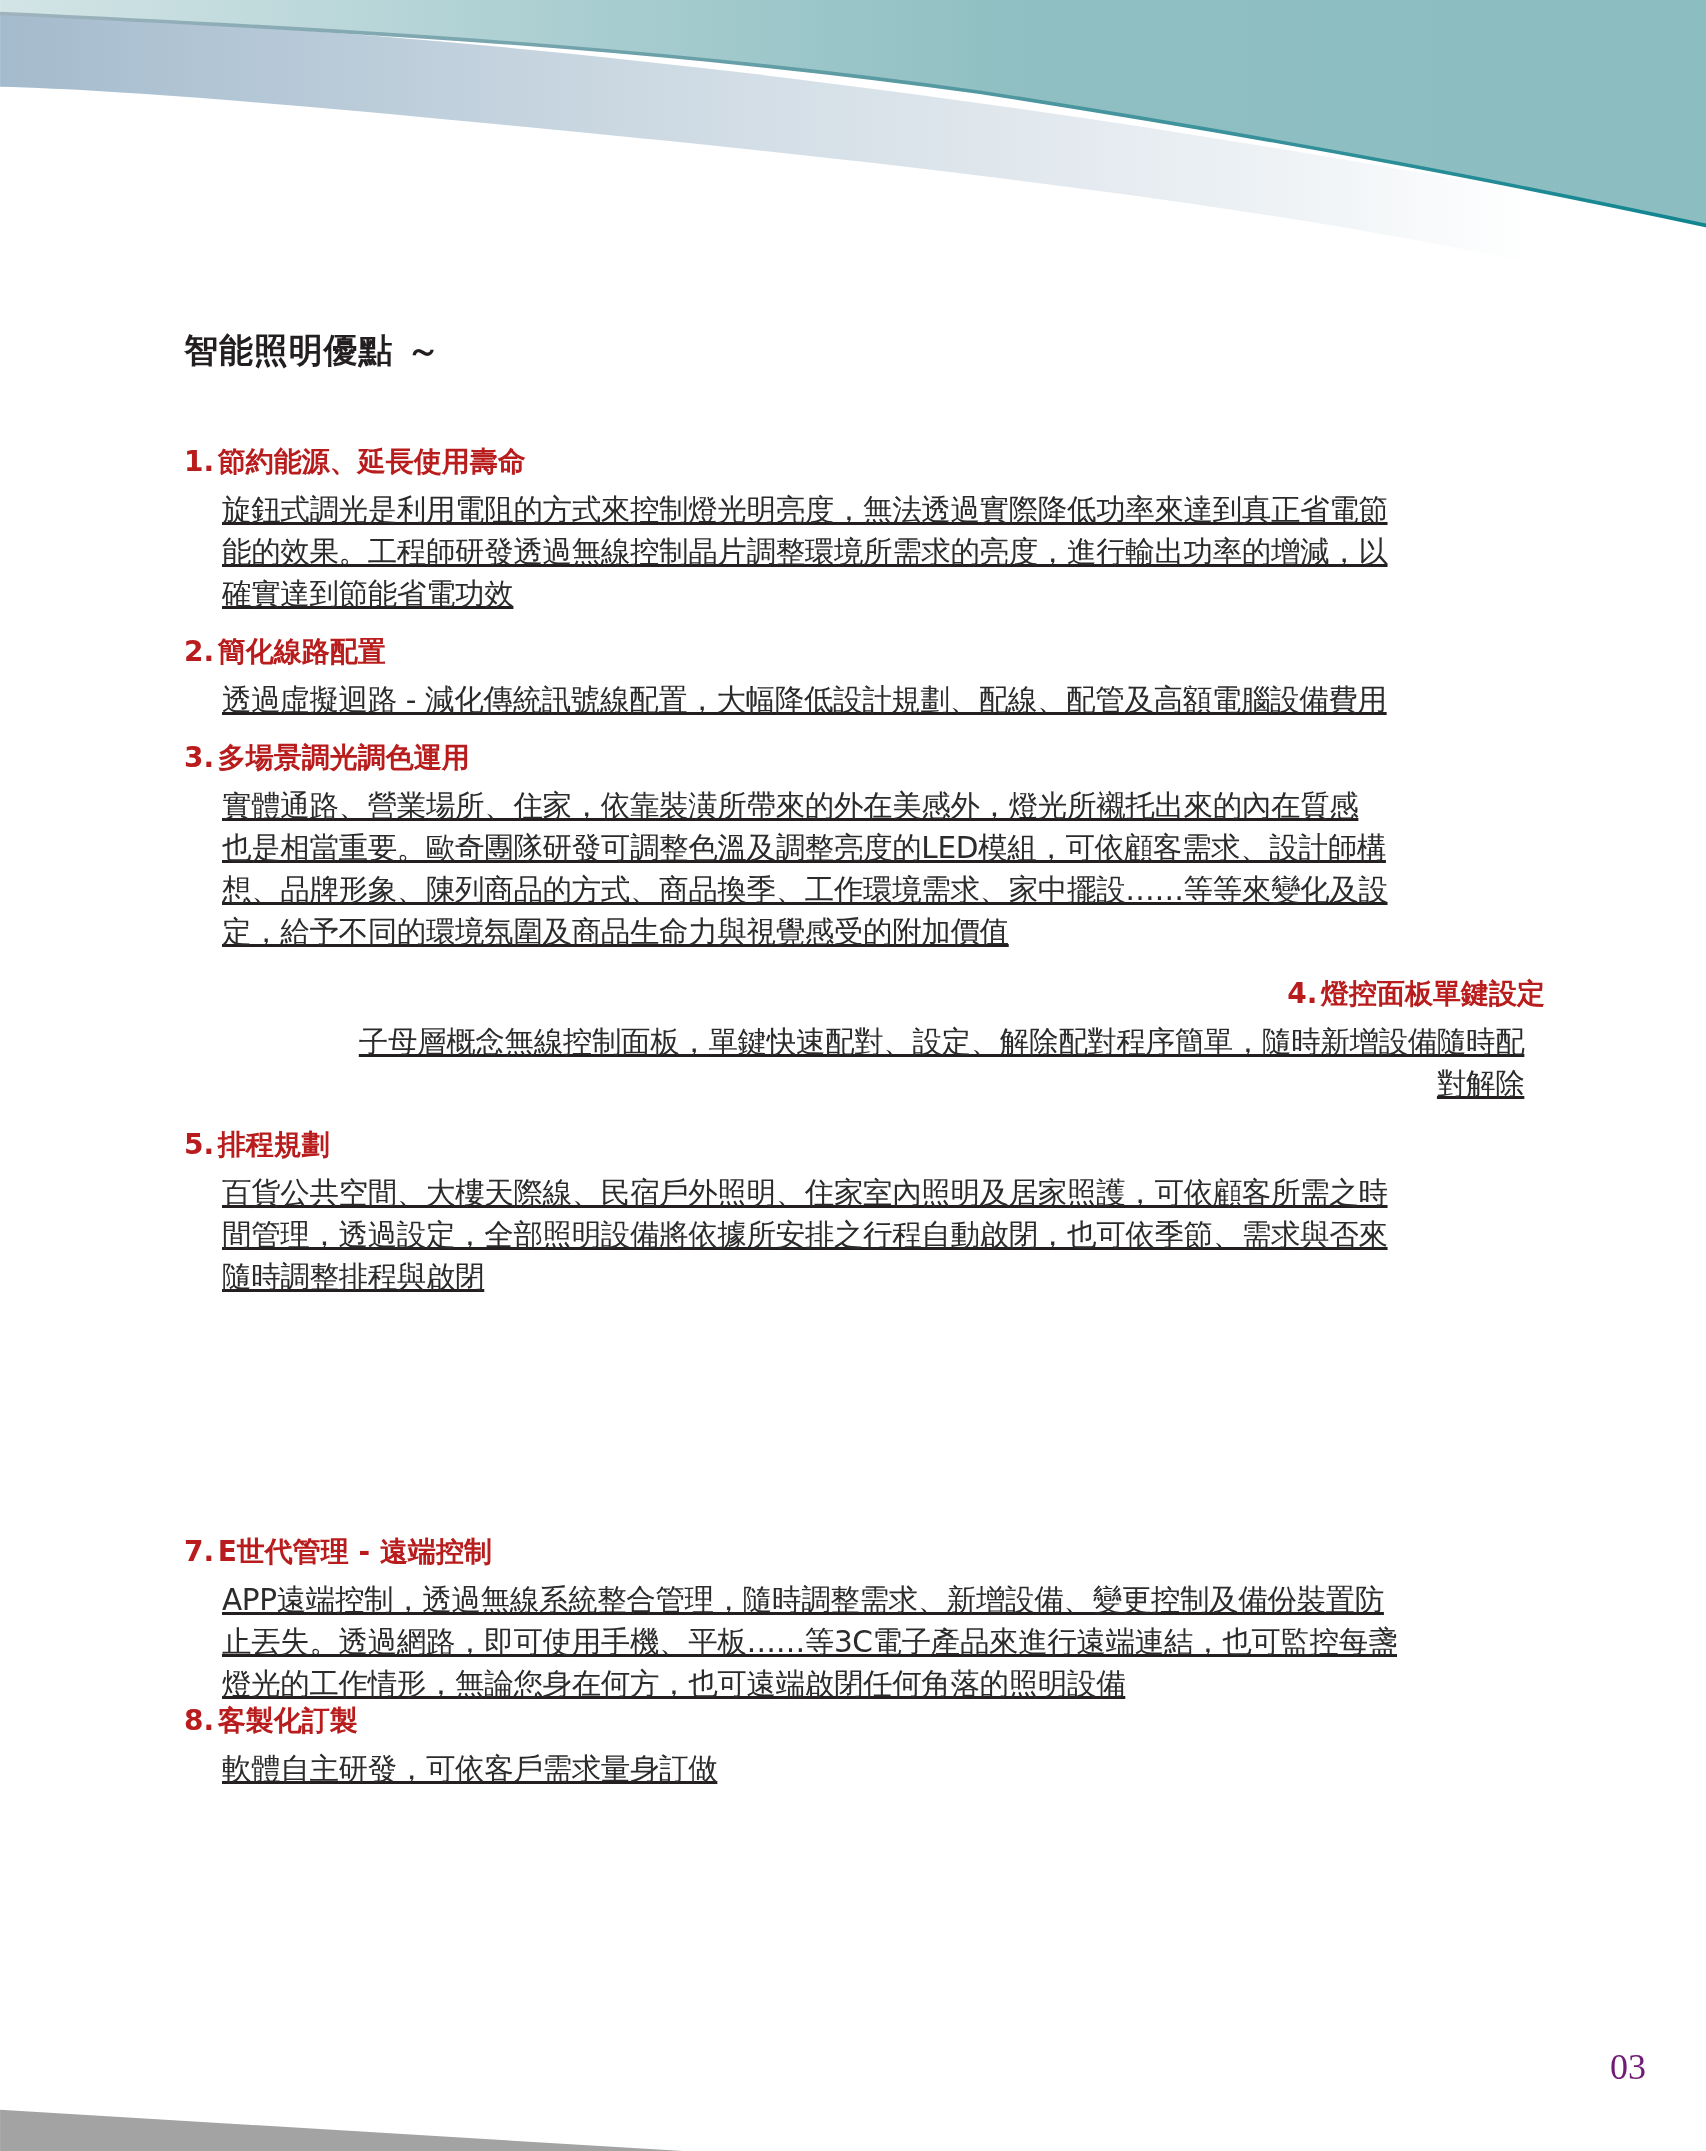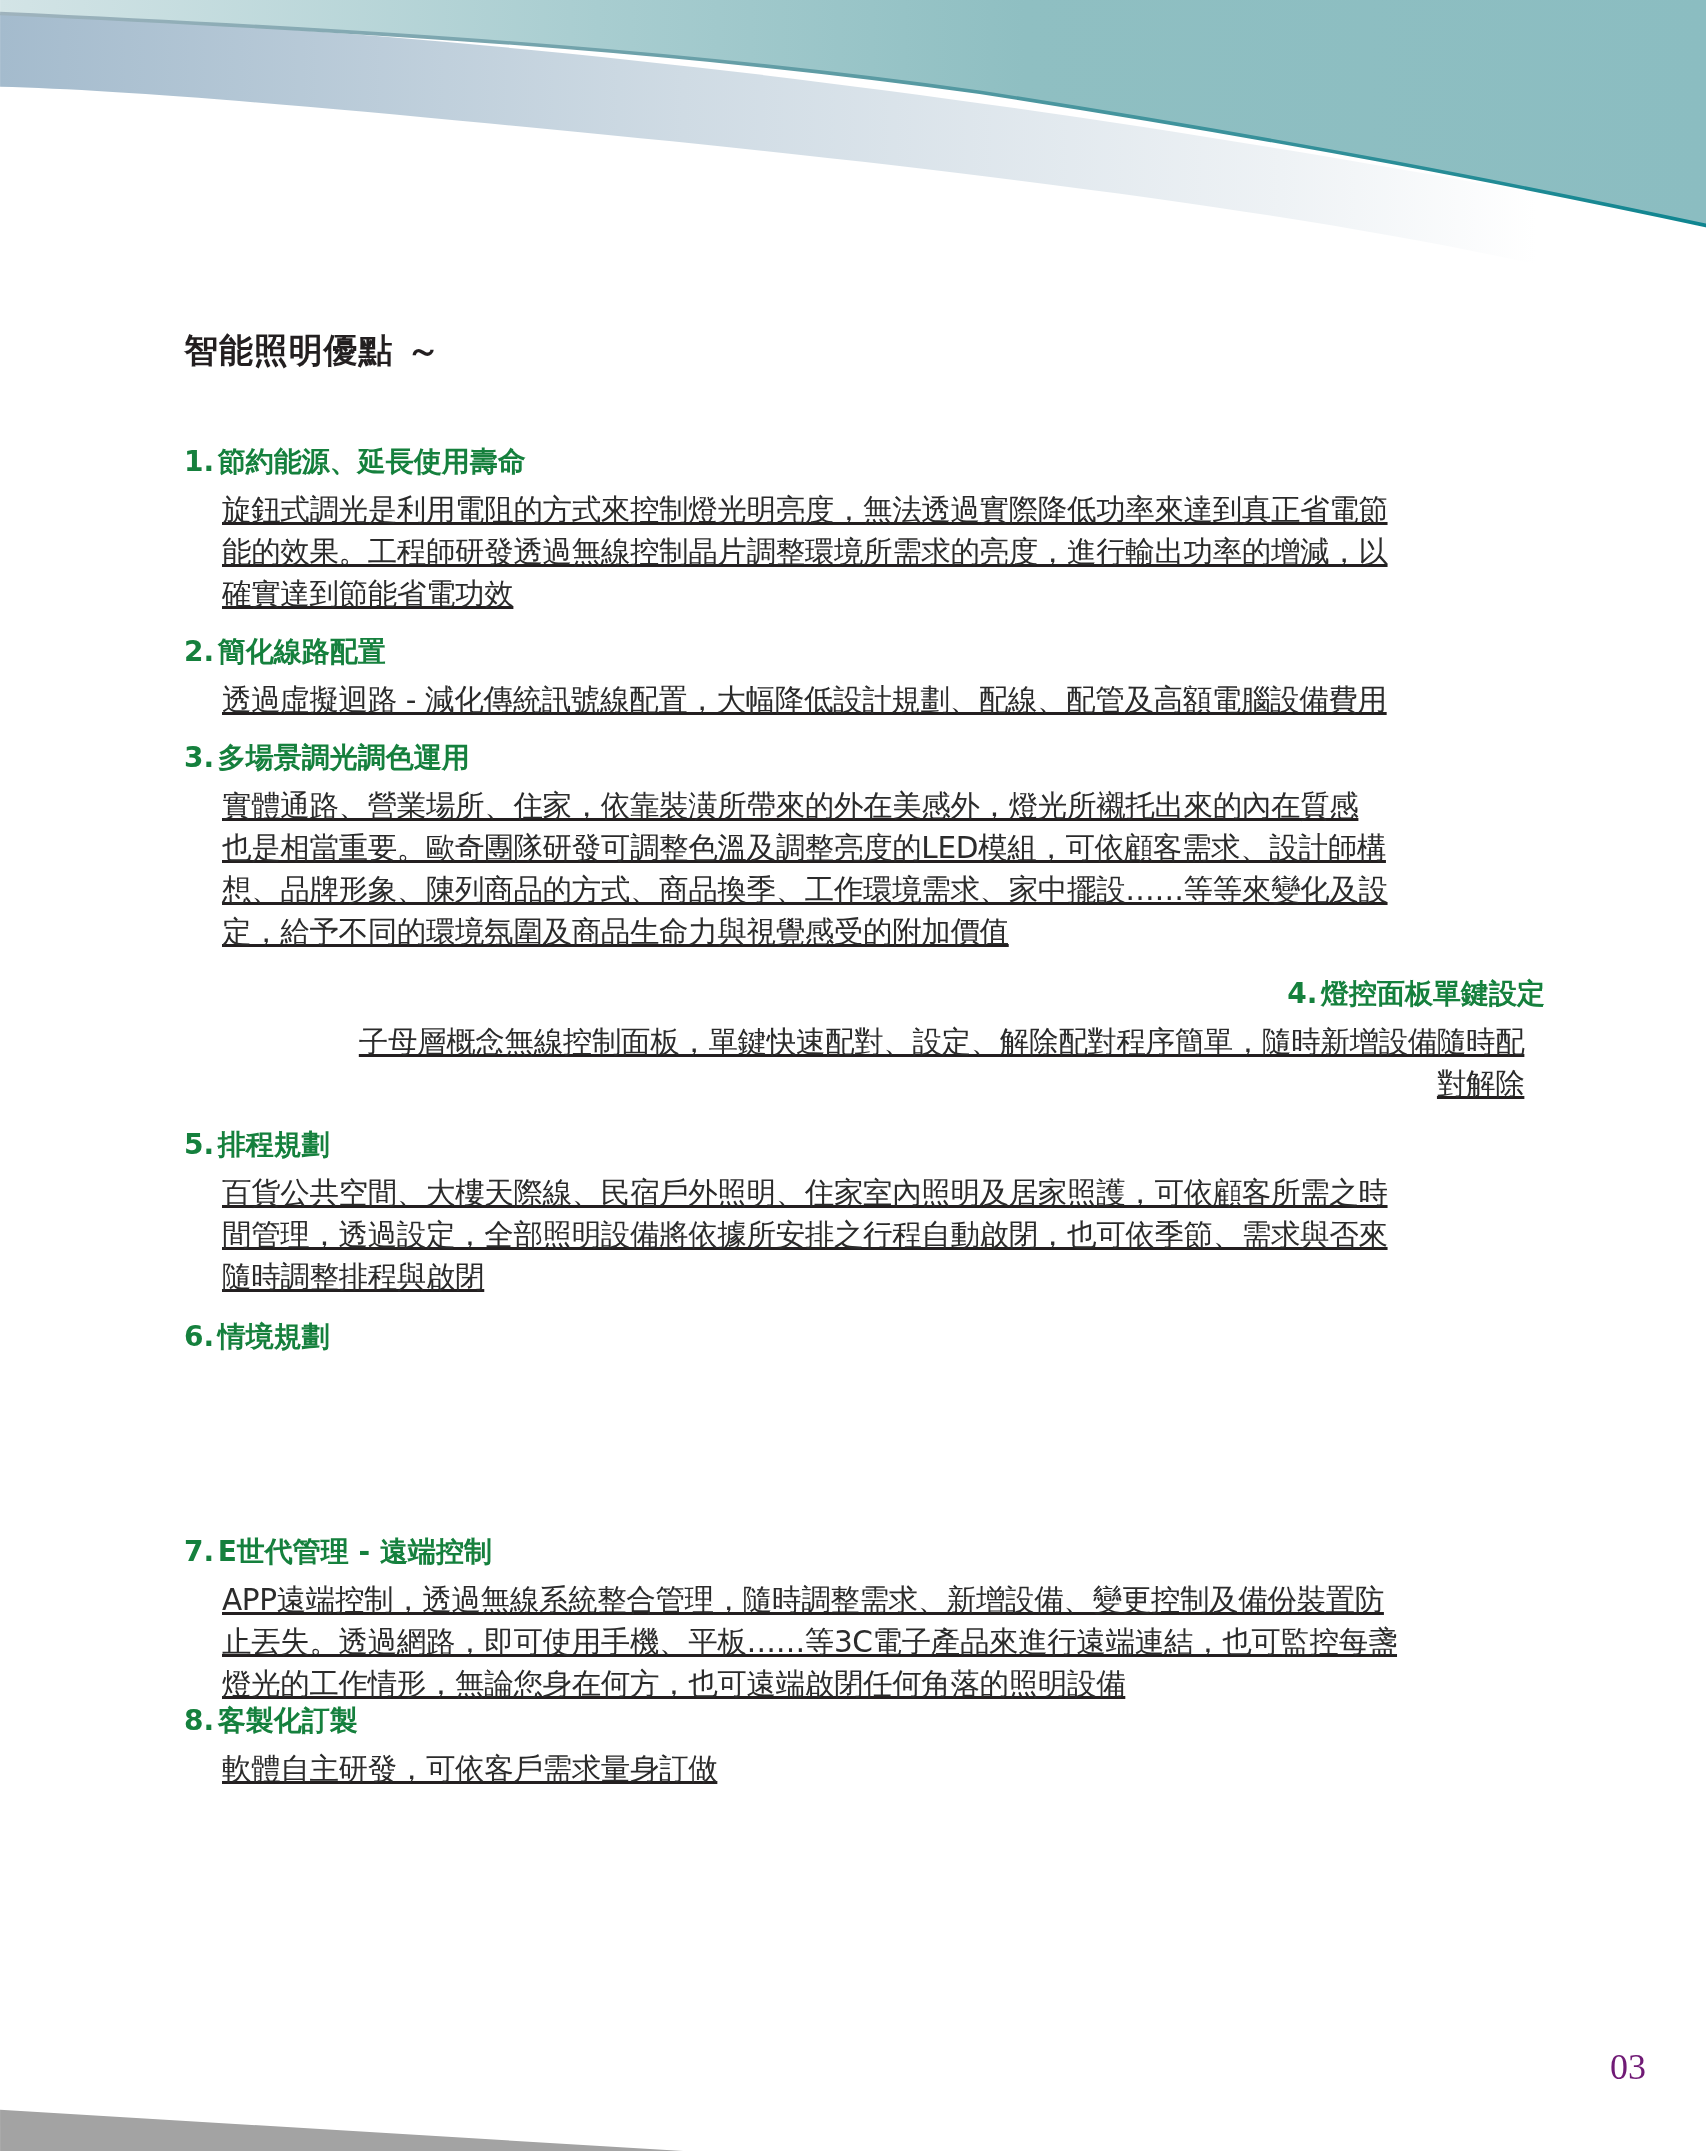--- a/index.html
+++ b/index.html
@@ -10,21 +10,21 @@
     color: #231f20;
   }
   .deco { position: absolute; left: 0; top: 0; width: 1707px; height: 2151px; pointer-events: none; }
   .title {
     position: absolute; left: 184px; top: 328px;
     font-size: 34px; font-weight: bold; letter-spacing: 0.9px; color: #231f20;
     white-space: nowrap;
   }
   .section { position: absolute; left: 184px; width: 1361px; }
   .sec-heading {
-    font-size: 28px; font-weight: bold; color: #15803d; white-space: nowrap;
+    font-size: 28px; font-weight: bold; color: #b91c1c; white-space: nowrap;
     line-height: 36px; letter-spacing: 0px;
   }
   .sec-heading .num { display: inline-block; margin-right: 3.6px; }
   .sec-body { margin-left: 38px; margin-top: 9px; text-decoration: underline; }
   .line {
     display: block; font-size: 30px; line-height: 42px; color: #2b2b2b;
     white-space: nowrap; letter-spacing: -0.4px;
     transform-origin: left center;
   }
   .page-number {
@@ -115,23 +115,20 @@
     <span class="num">5.</span><span>排程規劃</span>
   </div>
   <div class="sec-body">
     <span class="line" style="transform: scaleX(0.9844);">百貨公共空間、大樓天際線、民宿戶外照明、住家室內照明及居家照護，可依顧客所需之時</span>
     <span class="line" style="transform: scaleX(0.9844);">間管理，透過設定，全部照明設備將依據所安排之行程自動啟閉，也可依季節、需求與否來</span>
     <span class="line" style="transform: scaleX(0.9844);">隨時調整排程與啟閉</span>
   </div>
 </div>
 
 <div class="section" style="top:1319px;">
-  <div class="sec-heading">
-    <span class="num">6.</span><span>情境規劃</span>
-  </div>
 </div>
 
 <div class="section" style="top:1534px;">
   <div class="sec-heading">
     <span class="num">7.</span><span>E世代管理 - 遠端控制</span>
   </div>
   <div class="sec-body">
     <span class="line" style="transform: scaleX(0.9844);">APP遠端控制，透過無線系統整合管理，隨時調整需求、新增設備、變更控制及備份裝置防</span>
     <span class="line" style="transform: scaleX(0.9844);">止丟失。透過網路，即可使用手機、平板……等3C電子產品來進行遠端連結，也可監控每盞</span>
     <span class="line" style="transform: scaleX(0.9844);">燈光的工作情形，無論您身在何方，也可遠端啟閉任何角落的照明設備</span>

